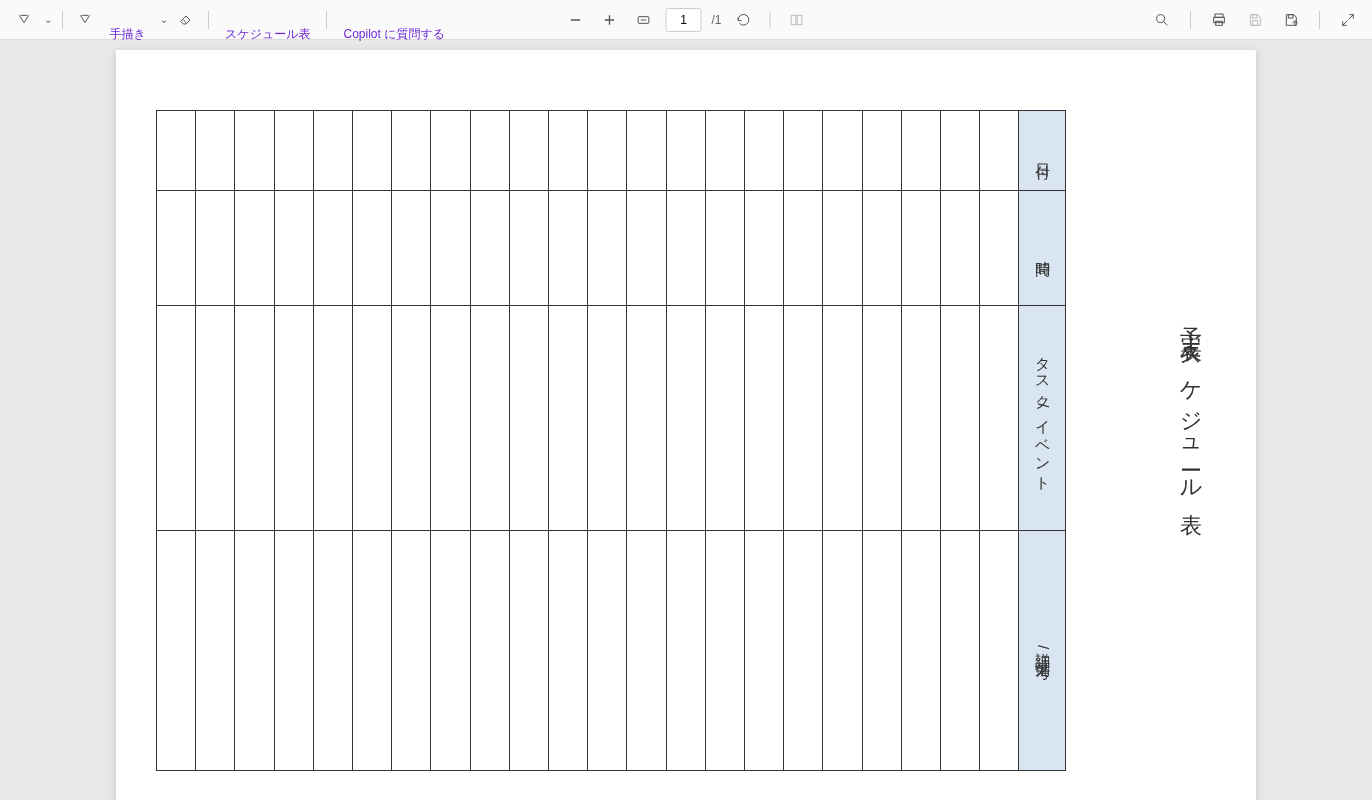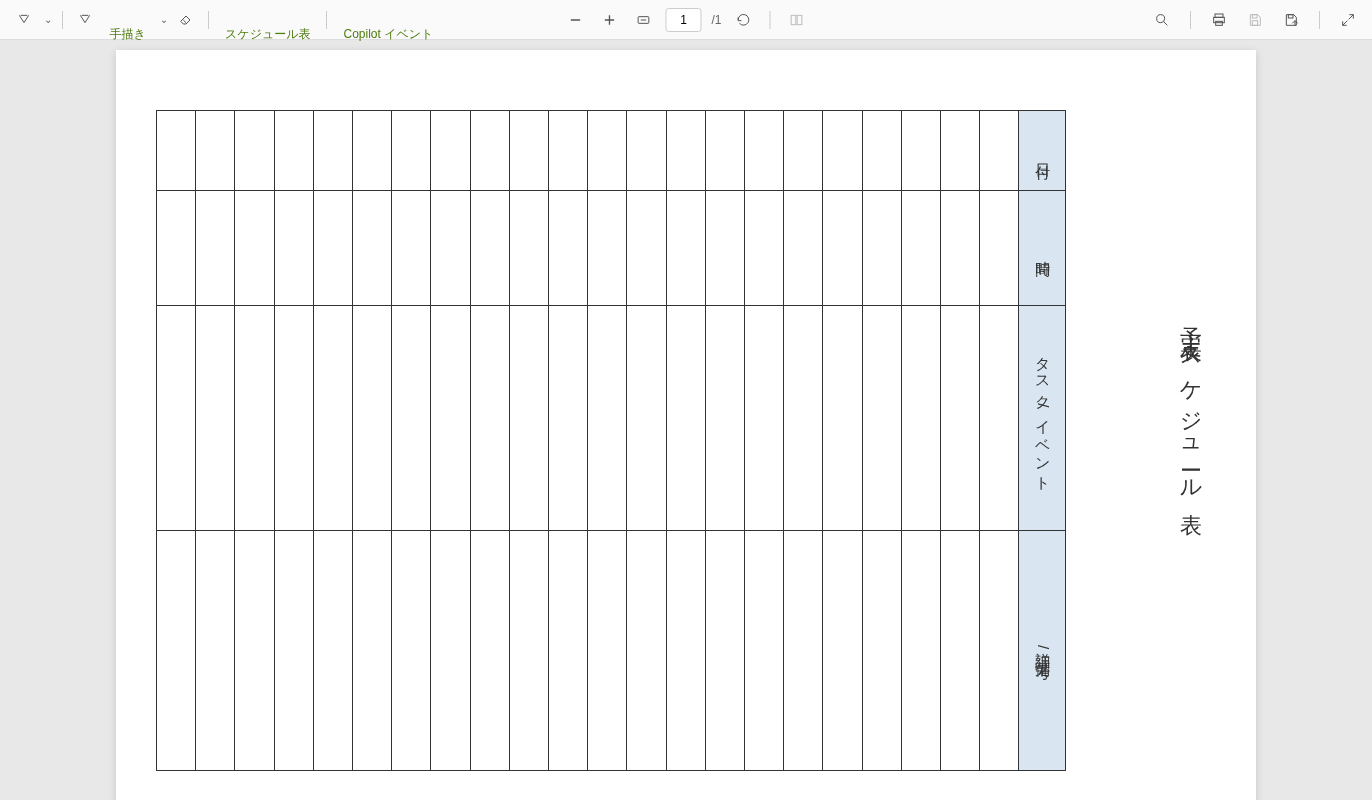--- a/index.html
+++ b/index.html
@@ -64,21 +64,21 @@
     }
     
     .tool-btn.disabled {
       color: #bbb;
       cursor: default;
     }
     
     .tool-text {
       cursor: pointer;
       padding: 4px 6px;
-      color: #4d7c0f;
+      color: #6d28d9;
       white-space: nowrap;
       margin-top: 30px;
     }
     
     .separator {
       width: 1px;
       height: 18px;
       background: #ccc;
       margin: 0 4px;
     }
@@ -211,21 +211,21 @@
     <span class="tool-text">手描き</span>
     <span class="chevron">⌄</span>
     <div class="tool-btn">
       <svg viewBox="0 0 24 24" fill="none" stroke="currentColor" stroke-width="1.5">
         <path d="M18 12 L12 6 L4 14 L8 18 L12 18 L18 12 Z M8 12 L12 16"></path>
       </svg>
     </div>
     <span class="separator"></span>
     <span class="tool-text">スケジュール表</span>
     <span class="separator"></span>
-    <span class="tool-text">Copilot イベント</span>
+    <span class="tool-text">Copilot に質問する</span>
   </div>
 
   <div class="toolbar-center">
     <div class="tool-btn">
       <svg viewBox="0 0 24 24" fill="none" stroke="currentColor" stroke-width="2">
         <line x1="5" y1="12" x2="19" y2="12"></line>
       </svg>
     </div>
     <div class="tool-btn">
       <svg viewBox="0 0 24 24" fill="none" stroke="currentColor" stroke-width="2">

